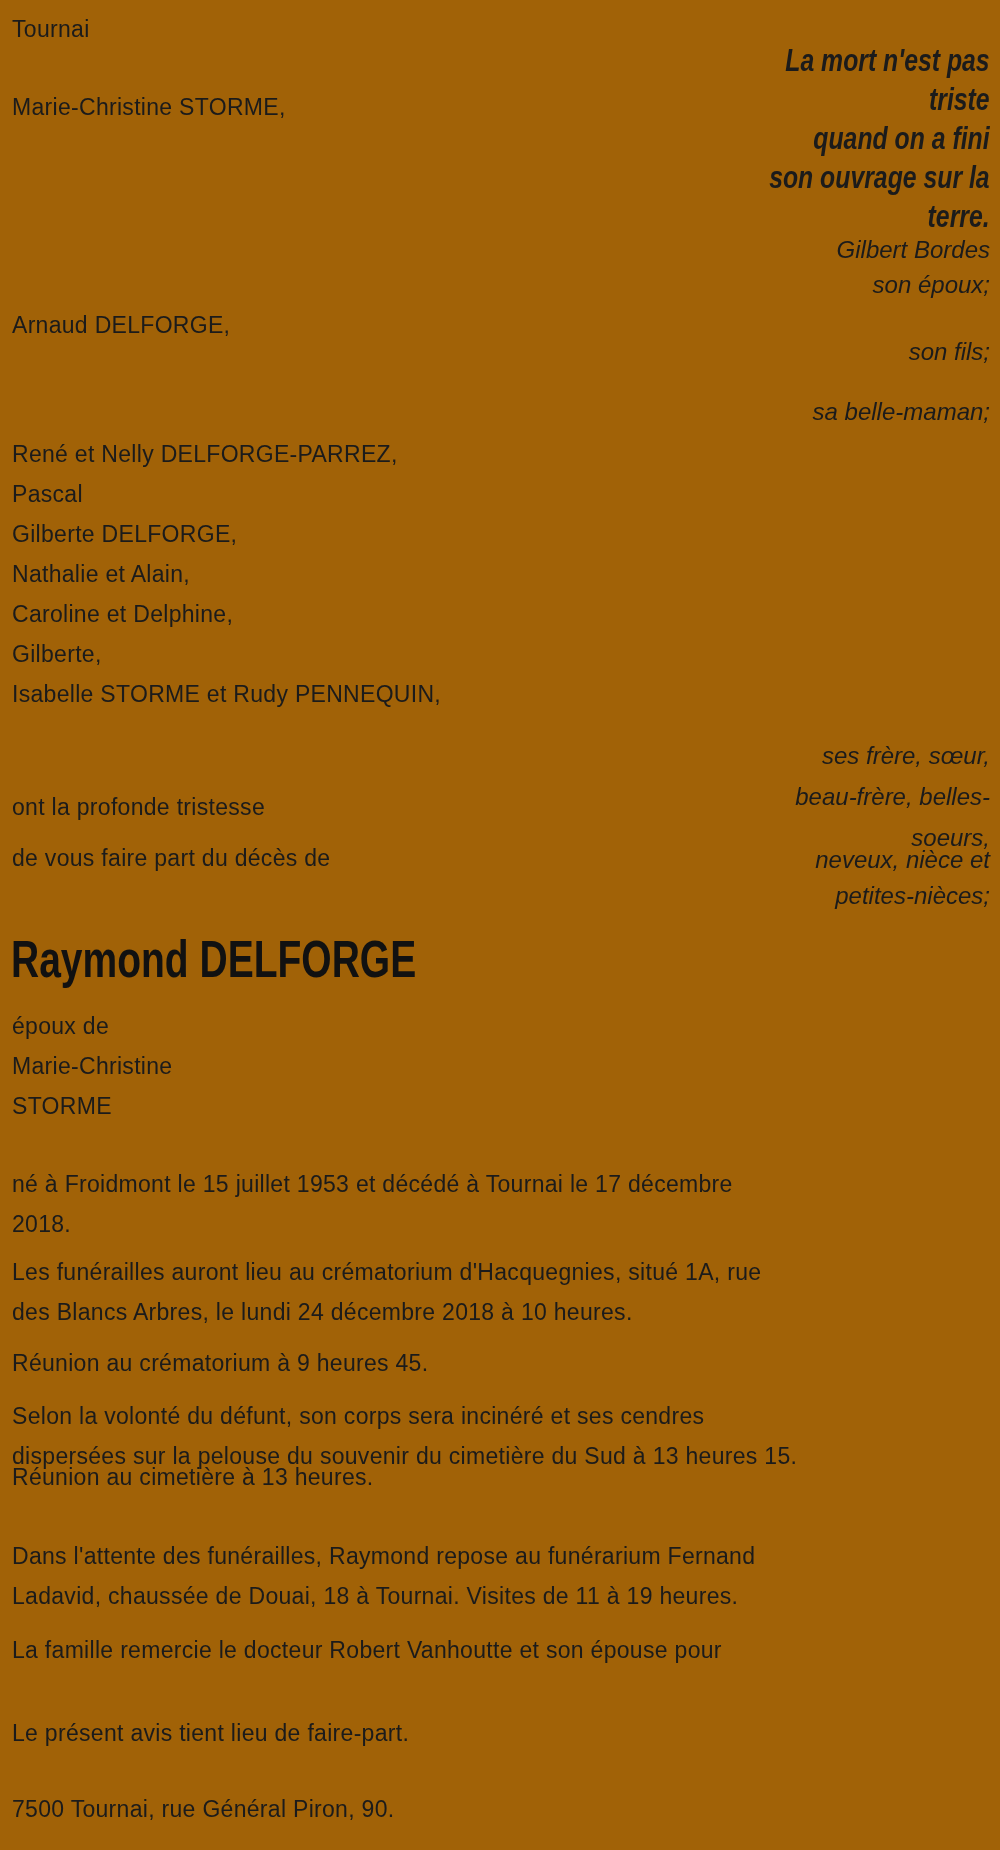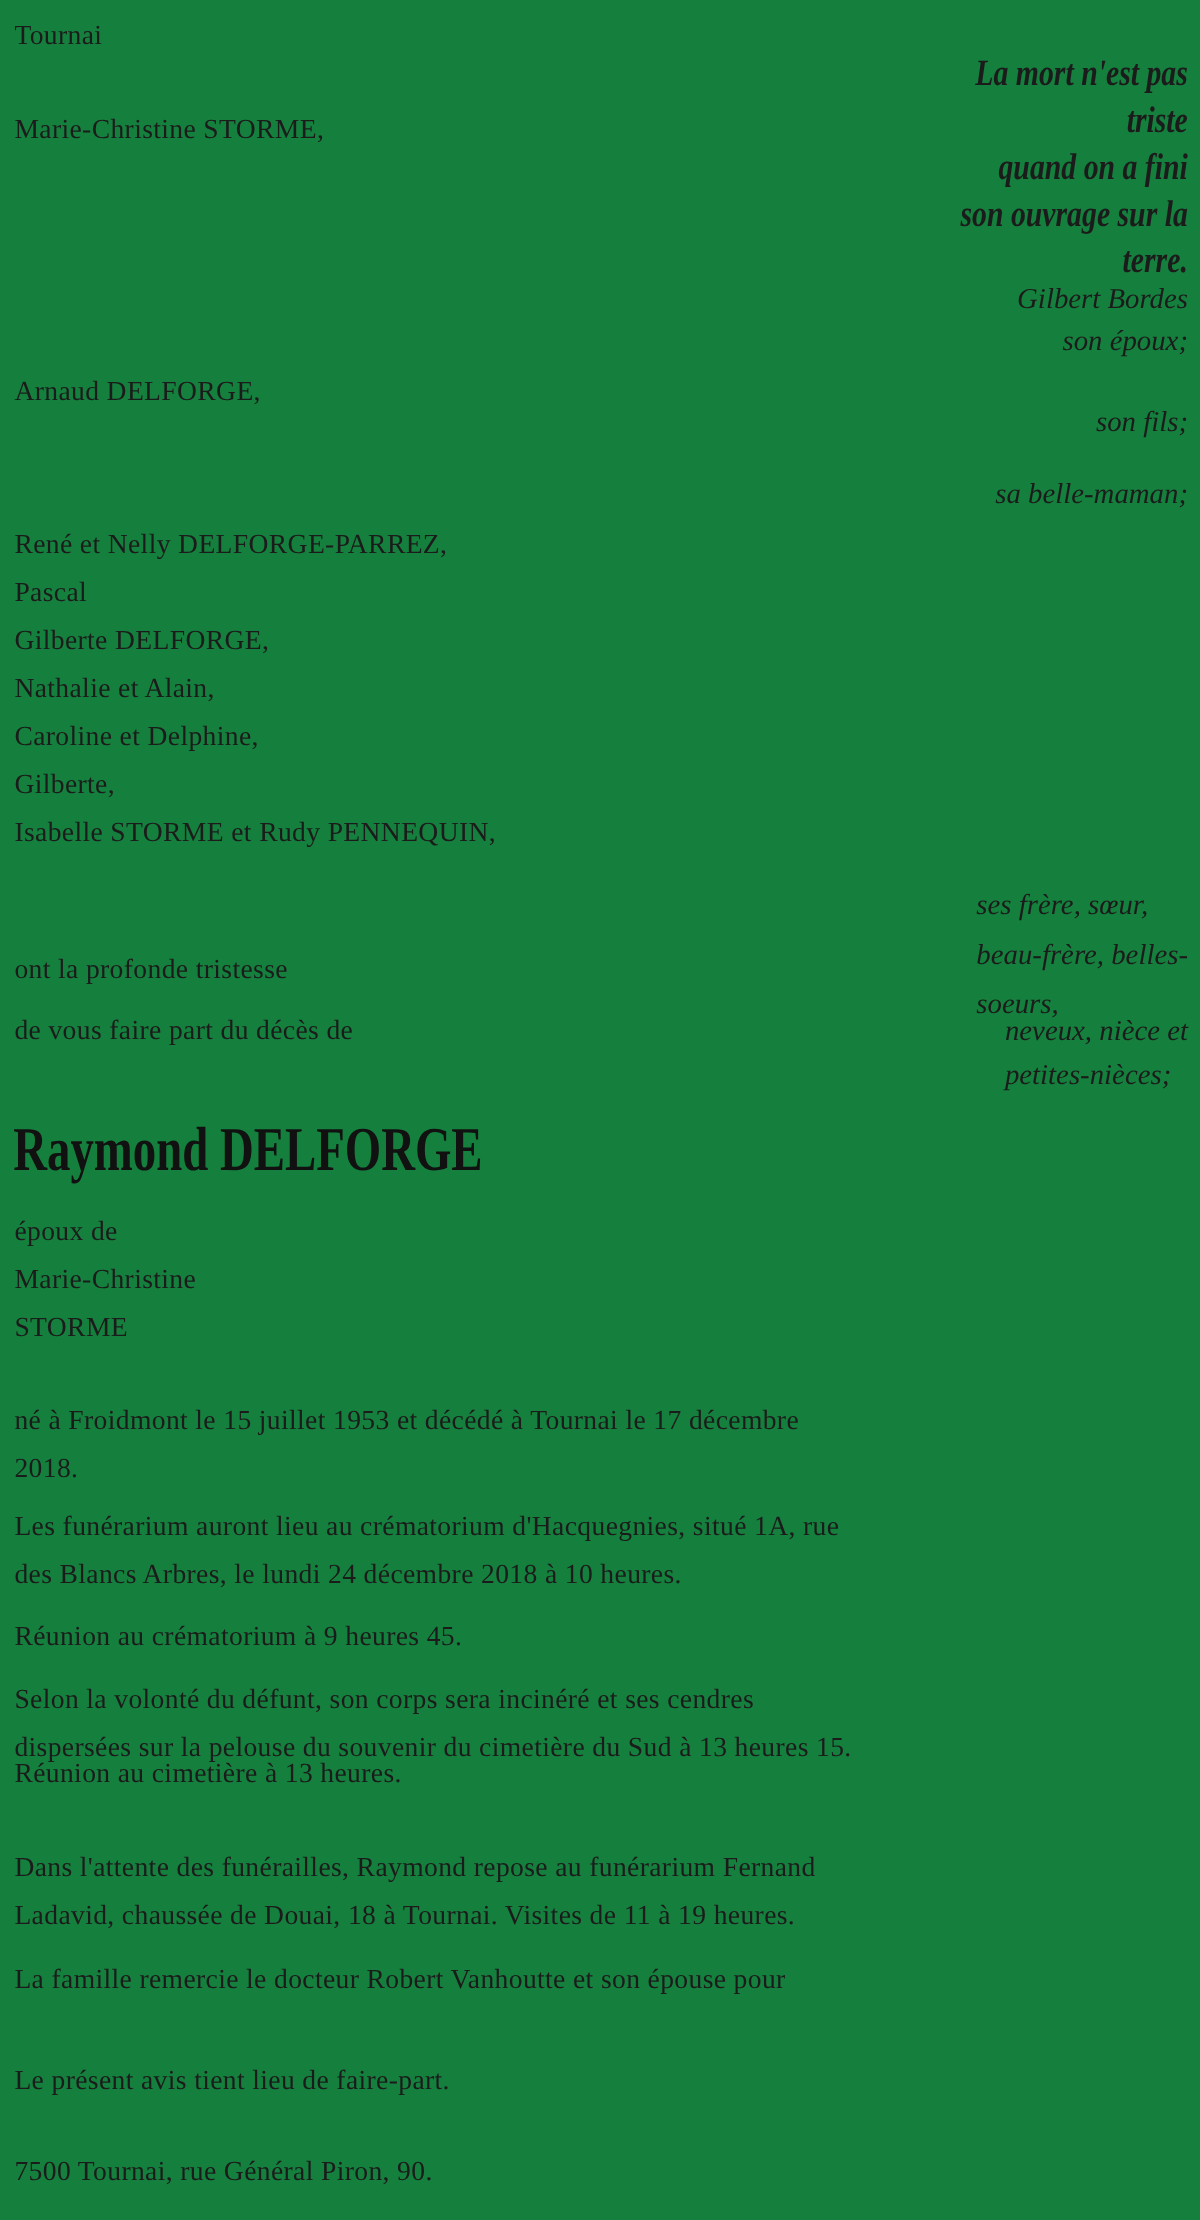--- a/index.html
+++ b/index.html
@@ -1,25 +1,25 @@
 <!DOCTYPE html>
 <html><head>
 <meta charset="utf-8">
 <style>
   html,body{margin:0;padding:0;background:#ffffff;}
   .page{
-    position:relative;width:1000px;height:1850px;background:#15803d;
-    color:#1b1b1b;font-family:Liberation Serif, serif;overflow:hidden;
+    position:relative;width:1000px;height:1850px;background:#a16207;
+    color:#1b1b1b;font-family:Liberation Sans, sans-serif;overflow:hidden;
   }
   
   .l{position:absolute;left:12px;font-size:23px;letter-spacing:0.3px;white-space:nowrap;}
   .single{line-height:23px;}
   .multi{line-height:40px;}
   
-  .r{position:absolute;right:10px;text-align:left;font-style:italic;font-size:24px;white-space:nowrap;}
+  .r{position:absolute;right:10px;text-align:right;font-style:italic;font-size:24px;white-space:nowrap;}
   .single-r{line-height:24px;}
   .multi-a{line-height:41px;}
   .multi-b{line-height:36px;}
   
   .quote{
     position:absolute;right:10px;text-align:right;font-style:italic;font-weight:700;
     font-size:31px;line-height:39px;white-space:nowrap;
     transform:scaleX(0.80);transform-origin:100% 0;
   }
   
@@ -82,21 +82,21 @@
     <div>Marie-Christine</div>
     <div>STORME</div>
   </div>
 
   <div class="l multi" style="top:1164px">
     <div>né à Froidmont le 15 juillet 1953 et décédé à Tournai le 17 décembre</div>
     <div>2018.</div>
   </div>
 
   <div class="l multi" style="top:1252px">
-    <div>Les funérarium auront lieu au crématorium d'Hacquegnies, situé 1A, rue</div>
+    <div>Les funérailles auront lieu au crématorium d'Hacquegnies, situé 1A, rue</div>
     <div>des Blancs Arbres, le lundi 24 décembre 2018 à 10 heures.</div>
   </div>
 
   <div class="l single" style="top:1352px">Réunion au crématorium à 9 heures 45.</div>
 
   <div class="l multi" style="top:1396px">
     <div>Selon la volonté du défunt, son corps sera incinéré et ses cendres</div>
     <div>dispersées sur la pelouse du souvenir du cimetière du Sud à 13 heures 15.</div>
   </div>
 

